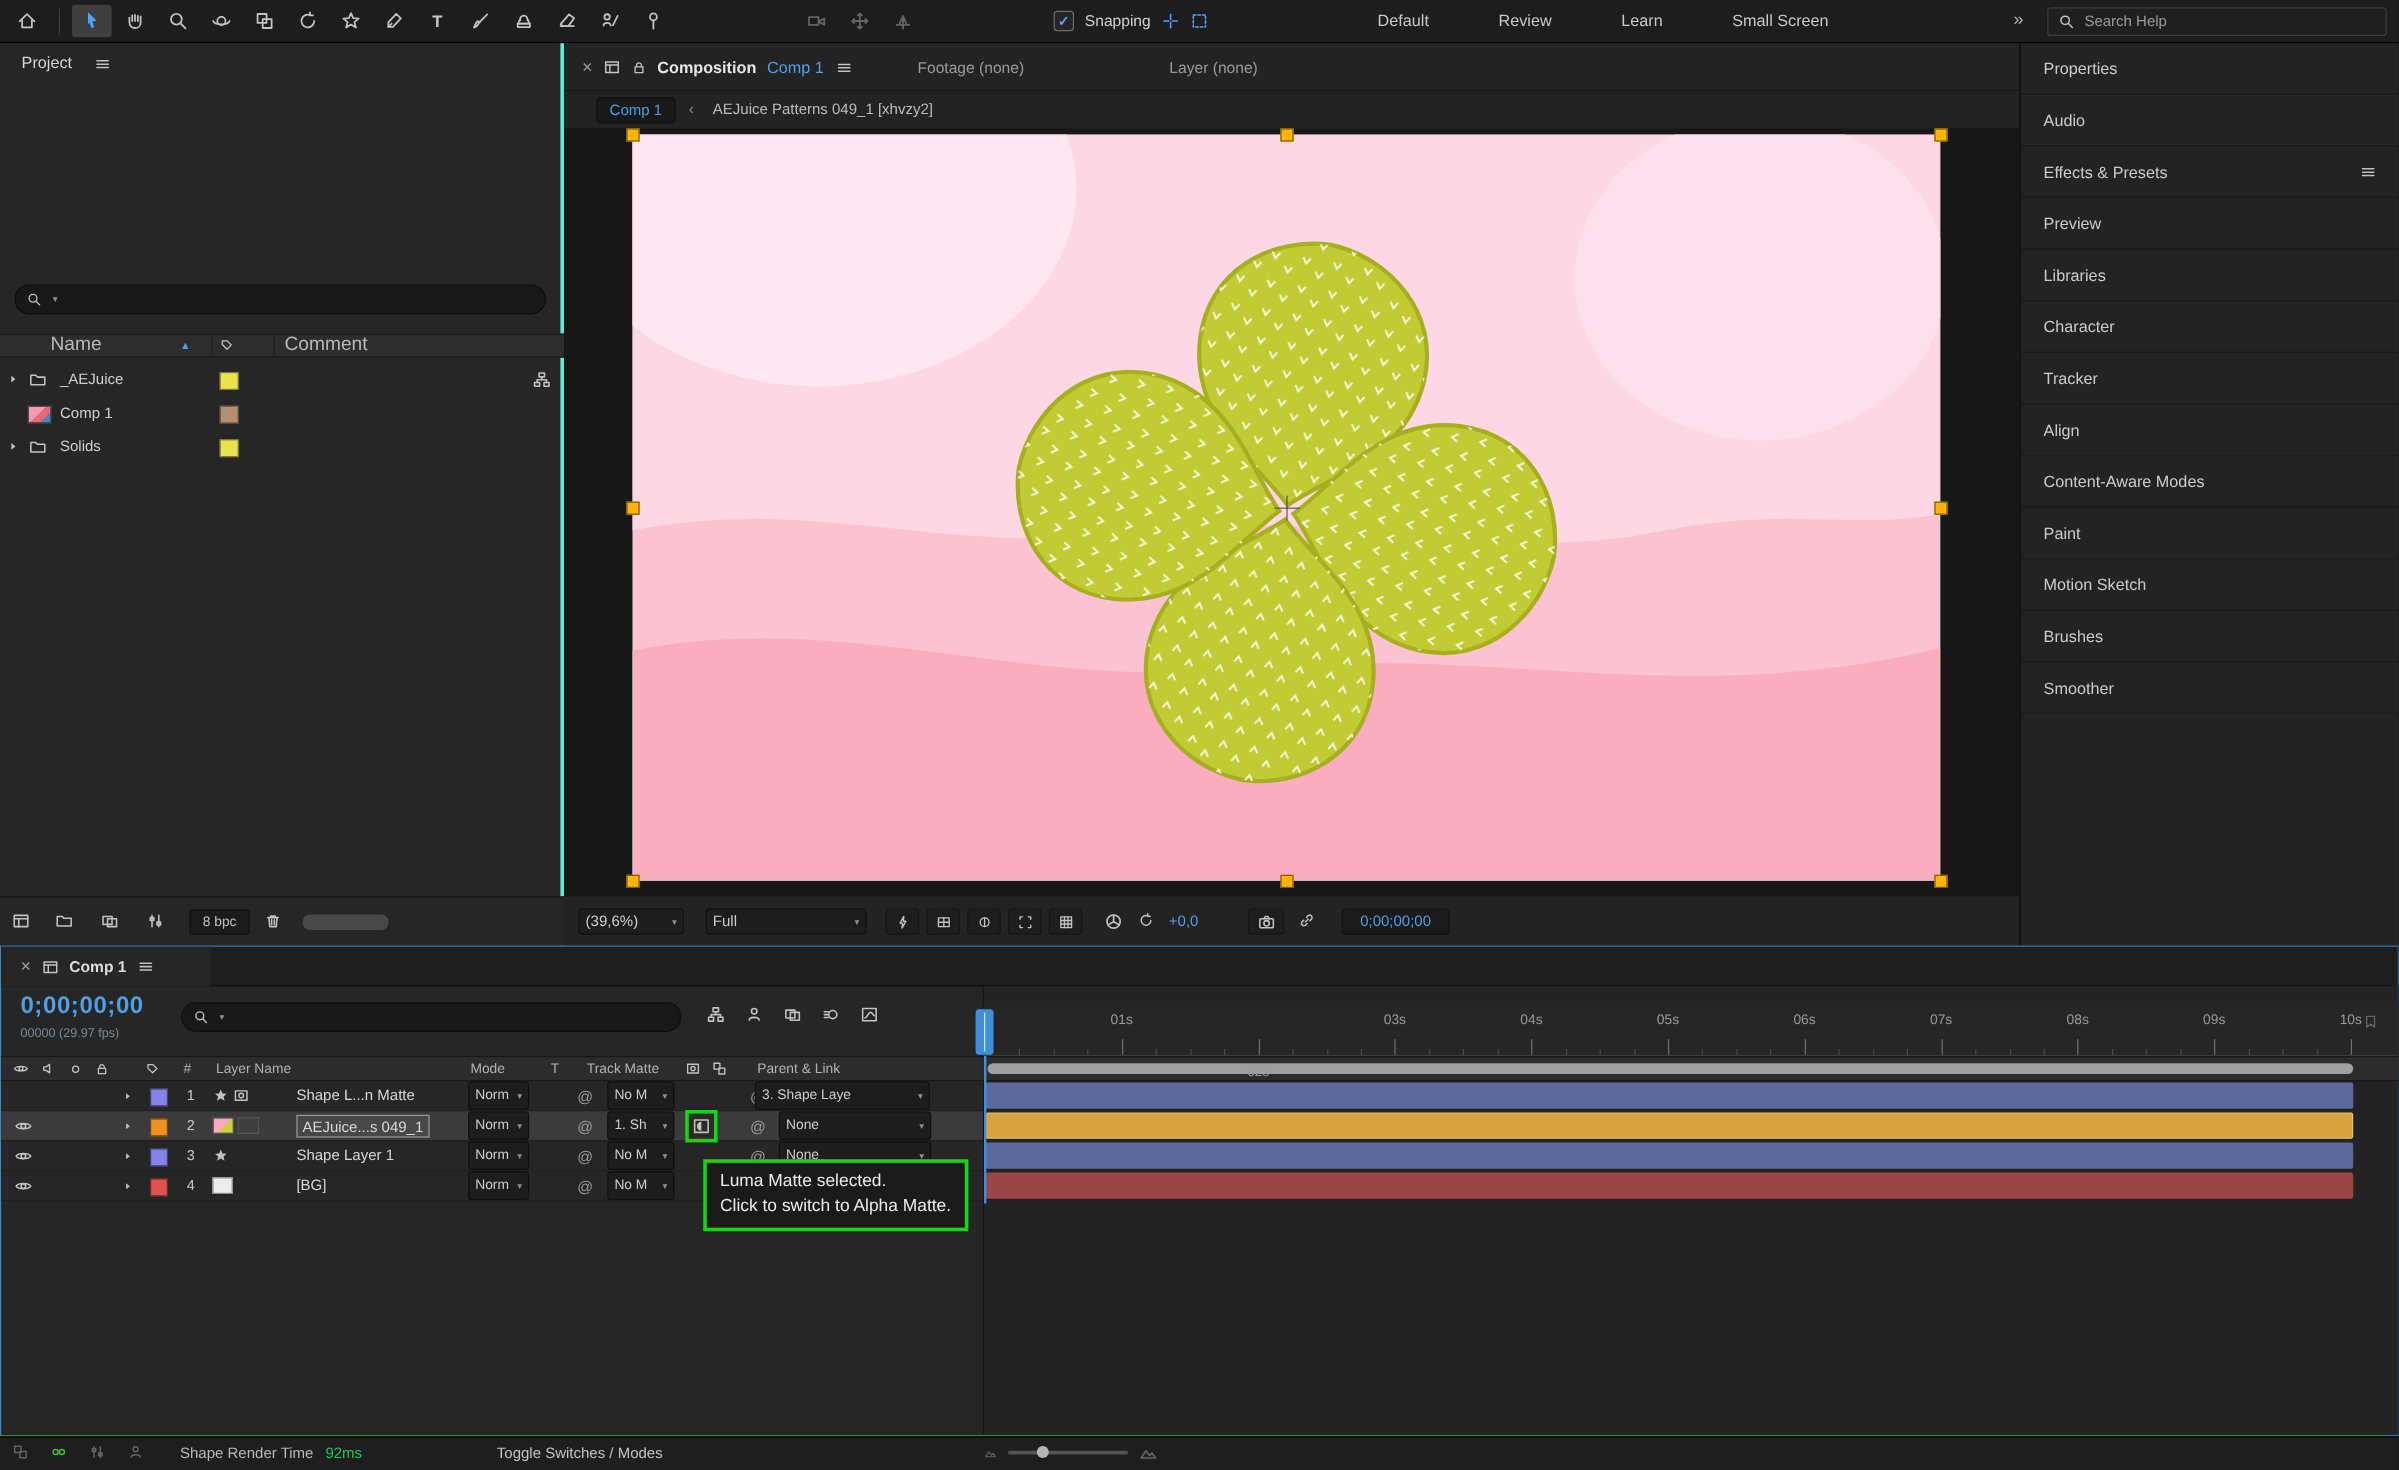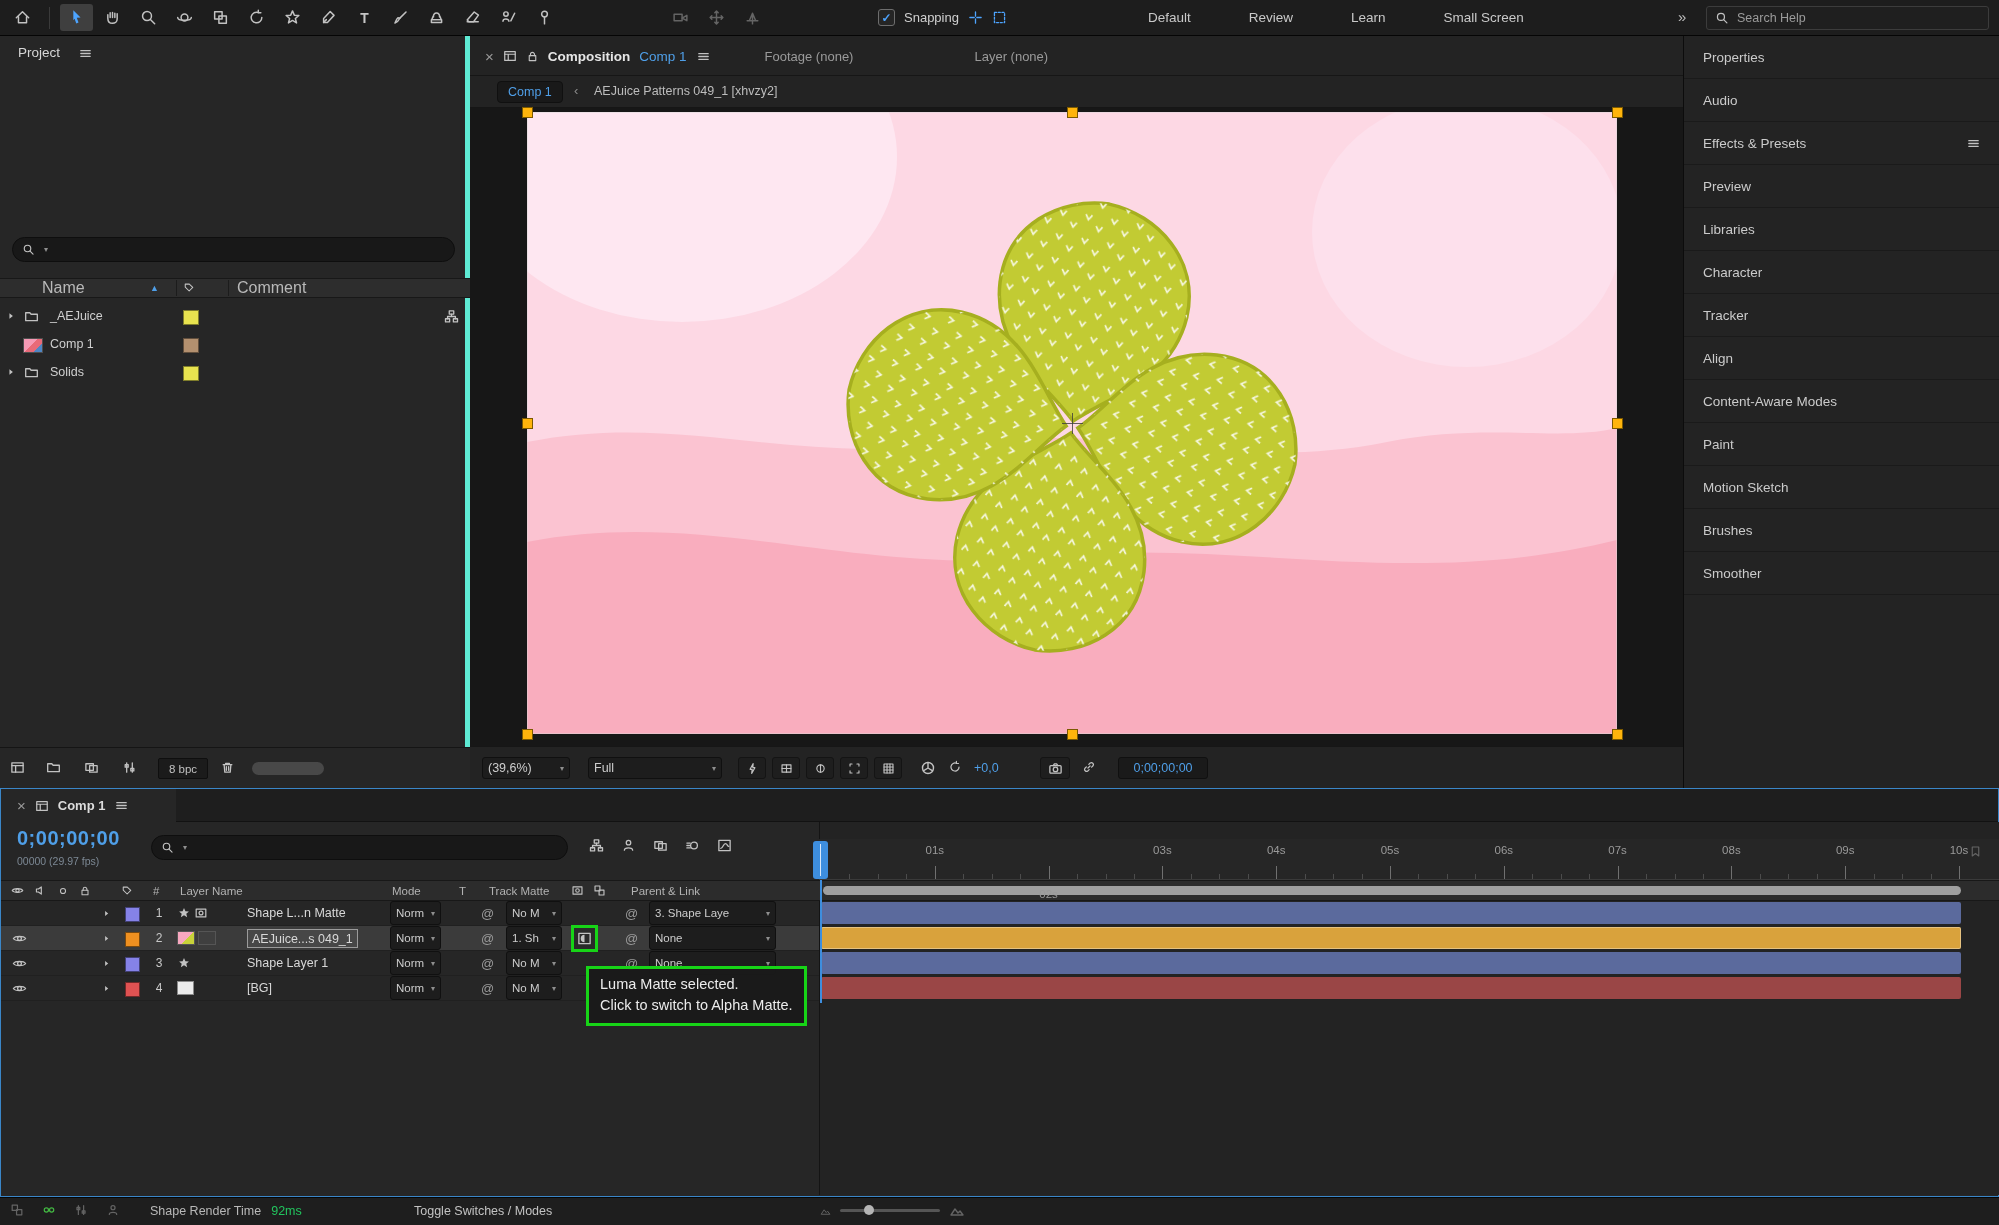--- a/index.html
+++ b/index.html
@@ -22,21 +22,21 @@
   .tool.active{background:#3f3f3f}
   .tb-div{width:1px;height:22px;background:#3a3a3a;margin:0 7px}
   #snap-group{position:absolute;left:878px;top:0;height:35px;display:flex;align-items:center;gap:9px}
   .chk{width:15px;height:15px;background:#252525;border:1px solid #6d6d6d;border-radius:3px;display:flex;align-items:center;justify-content:center;color:#4da4ff;font-size:12px;font-weight:bold}
   #workspace-strip{position:absolute;left:1148px;top:0;height:35px;display:flex;align-items:center;gap:58px}
   .ws-item{color:#c9c9c9;font-size:13.5px;white-space:nowrap}
   #tb-overflow{position:absolute;left:1678px;top:8px;color:#bcbcbc;font-size:15px}
   #help-search{position:absolute;left:1706px;top:6px;width:283px;height:24px;background:#1f1f1f;border:1px solid #3c3c3c;border-radius:3px;display:flex;align-items:center;gap:8px;padding:0 8px;color:#9b9b9b;box-sizing:border-box;font-size:12.5px}
 
   
-  #project-panel{position:absolute;left:0;top:36px;width:470px;height:752px;background:#262626;border-right:5px solid #5eead4;box-sizing:border-box}
+  #project-panel{position:absolute;left:0;top:36px;width:470px;height:752px;background:#262626;border-right:3px solid #5eead4;box-sizing:border-box}
   .panel-title{position:absolute;left:18px;top:9px;font-size:13.5px;color:#d6d6d6}
   #pt-menu{position:absolute;left:78px;top:10px}
   #project-search{position:absolute;left:12px;top:201px;width:443px;height:25px;background:#181818;border:1px solid #0e0e0e;border-radius:13px;display:flex;align-items:center;gap:5px;padding:0 9px;box-sizing:border-box;color:#8d8d8d}
   #project-header{position:absolute;left:0;top:242px;width:470px;height:20px;background:#2d2d2d;border-top:1px solid #181818;border-bottom:1px solid #181818;box-sizing:border-box}
   #project-header .ph{position:absolute;top:0;height:18px;display:flex;align-items:center;font-size:16px;color:#b9b9b9}
   .ph-rule{position:absolute;top:1px;width:1px;height:16px;background:#1c1c1c}
   .proj-row{position:absolute;left:0;width:470px;height:28px}
   .proj-row>span{position:absolute;display:flex;align-items:center}
   .pr-chev{left:6px;top:9px}
   .pr-icon{left:24px;top:7px}
@@ -791,21 +791,21 @@
           <span class="dd" style="left: 389px; width: 51px;">
             <span class="ddt">Norm</span>
             <span class="ddc">▾</span>
           </span>
           <span class="c-whip" style="left: 480px;">@</span>
           <span class="dd" style="left: 505px; width: 56px;">
             <span class="ddt">No M</span>
             <span class="ddc">▾</span>
           </span>
           <span class="c-whip" style="left: 624px;">@</span>
-          <span class="dd" style="left: 648px; width: 127px;">
+          <span class="dd" style="left: 628px; width: 146px;">
             <span class="ddt">3. Shape Laye</span>
             <span class="ddc">▾</span>
           </span>
         </div>
         <div class="tl-row sel" style="top: 137px;">
           <span class="c-eye" style="left: 8px;">
             <svg width="15" height="15" viewBox="0 0 16 16" class="icon-svg">
               <path d="M1.5 8C3.4 4.9 12.6 4.9 14.5 8 12.6 11.1 3.4 11.1 1.5 8Z"></path>
               <circle cx="8" cy="8" r="2"></circle>
             </svg>

